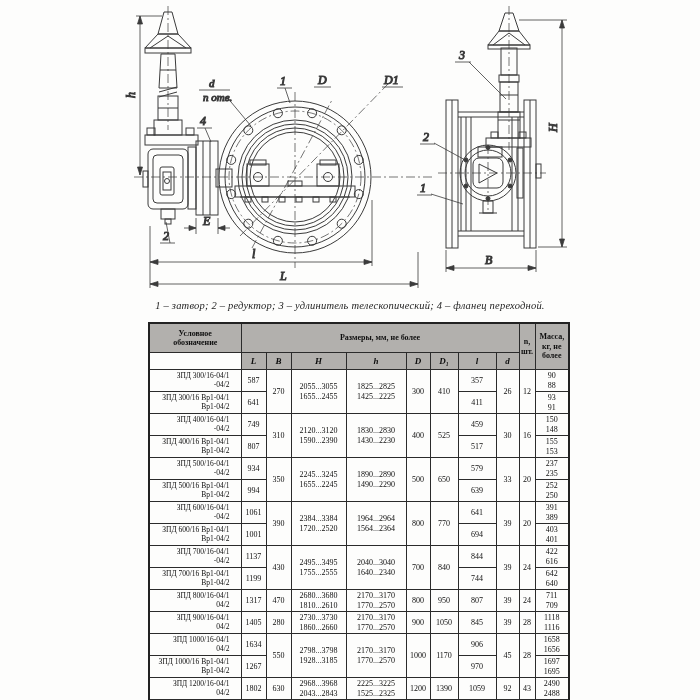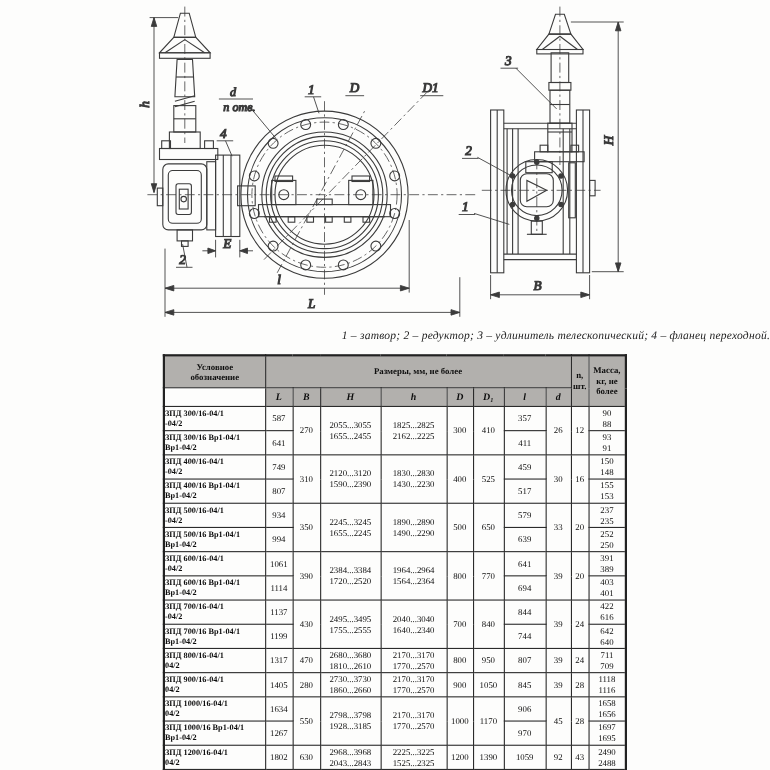--- a/index.html
+++ b/index.html
@@ -10,21 +10,21 @@
     color:#111;
     position:relative;
     overflow:hidden;
   }
   .page{position:absolute;inset:0;}
   svg text{font-family:"Liberation Serif", serif;}
   .lbl{font-style:italic;font-size:12px;fill:#222;}
   .lbl-sm{font-style:italic;font-size:11px;fill:#222;}
   .caption{
     position:absolute;top:300px;left:0;width:700px;
-    text-align:right;font-style:italic;font-size:10.5px;color:#1d1d1d;
+    text-align:center;font-style:italic;font-size:10.5px;color:#1d1d1d;
     letter-spacing:.2px;
   }
   table.spec{
     position:absolute;left:148px;top:322px;width:420px;
     border-collapse:collapse;table-layout:fixed;
     font-size:8px;line-height:1.18;color:#0e0e0e;
   }
   table.spec th, table.spec td{
     border:1px solid #2b2b2b;
     text-align:center;vertical-align:middle;
@@ -35,21 +35,21 @@
   table.spec{border:2px solid #222;}
   table.spec thead th{
     background:#b2b0ad;
     font-weight:bold;font-size:8px;
   }
   table.spec thead tr.r1 th{height:26px;}
   table.spec thead tr.r2 th{height:14px;font-style:italic;font-size:9px;}
   table.spec thead th.empty-h{background:#fdfdfc;}
   table.spec tbody td{height:19px;}
   table.spec tbody td.des{
-    text-align:left;padding-right:11px;font-size:7.5px;font-weight:bold;
+    text-align:right;padding-right:11px;font-size:7.5px;
   }
 </style>
 </head>
 <body>
 <div class="page">
 
 
 
 
 <svg width="700" height="300" viewBox="0 0 700 300" stroke="#3b3b3b" stroke-width="1" fill="none">
@@ -349,21 +349,21 @@
   </thead>
   <tbody>
         <tr>
           <td class="des">ЗПД 300/16-04/1
 -04/2</td>
           <td>587</td>
           <td rowspan="2">270</td>
           <td rowspan="2">2055...3055
 1655...2455</td>
           <td rowspan="2">1825...2825
-2162...2225</td>
+1425...2225</td>
           <td rowspan="2">300</td>
           <td rowspan="2">410</td>
           <td>357</td>
           <td rowspan="2">26</td>
           <td rowspan="2">12</td>
           <td>90
 88</td>
         </tr>
         <tr>
           <td class="des">ЗПД 300/16 Вр1-04/1
@@ -436,21 +436,21 @@
           <td rowspan="2">770</td>
           <td>641</td>
           <td rowspan="2">39</td>
           <td rowspan="2">20</td>
           <td>391
 389</td>
         </tr>
         <tr>
           <td class="des">ЗПД 600/16 Вр1-04/1
 Вр1-04/2</td>
-          <td>1114</td>
+          <td>1001</td>
           <td>694</td>
           <td>403
 401</td>
         </tr>
         <tr>
           <td class="des">ЗПД 700/16-04/1
 -04/2</td>
           <td>1137</td>
           <td rowspan="2">430</td>
           <td rowspan="2">2495...3495

